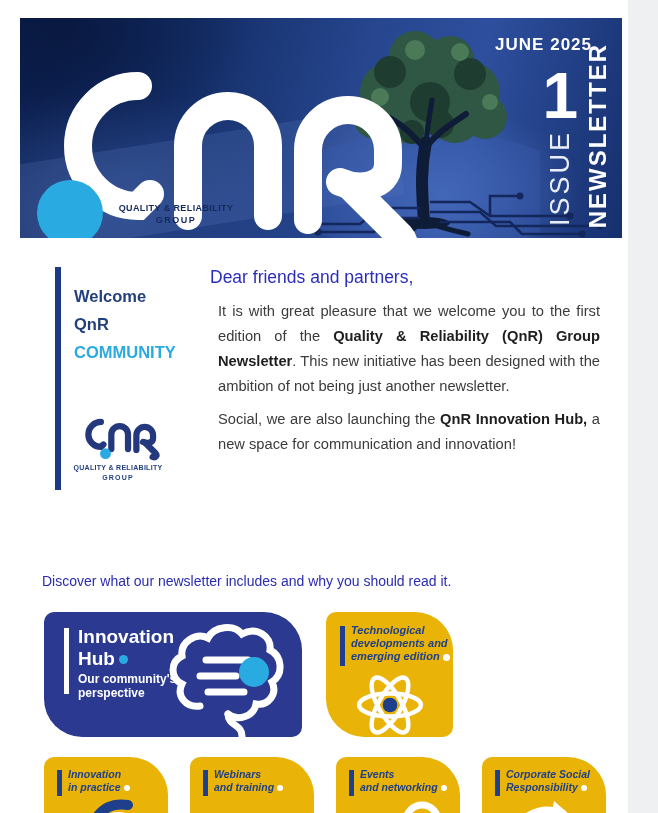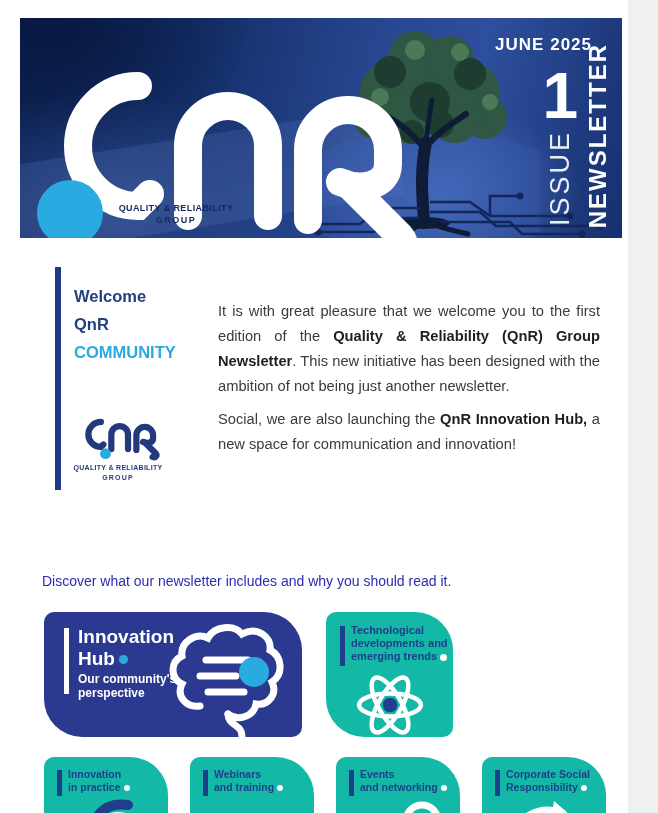--- a/index.html
+++ b/index.html
@@ -46,21 +46,21 @@
   
   .intro-heading{position:absolute;left:210px;top:267px;width:400px;color:#2b2dbb;font-size:17.5px;}
   .intro{position:absolute;left:210px;top:291px;width:398px;color:#3b3b3b;font-size:14.7px;line-height:25px;text-align:justify;}
   .intro p{margin:8px;}
   .intro b{color:#1e1e1e;}
   .discover{position:absolute;left:42px;top:573px;color:#2a2cb0;font-size:14px;}
 
   
   .card{position:absolute;overflow:hidden;border-radius:10px 38px 10px 38px;}
   .card-dark{background:#2b3a90;}
-  .card-teal{background:#14b8a6;}
+  .card-teal{background:#eab308;font-style:italic;}
   .cbar{position:absolute;width:5px;background:#fff;}
   .cbar-navy{position:absolute;width:5px;background:#1d3f8c;}
   .ftitle{position:absolute;left:34px;top:14px;color:#fff;font-size:19px;font-weight:bold;line-height:22px;}
   .fsub{position:absolute;left:34px;top:61px;color:#fff;font-size:12px;font-weight:bold;line-height:13.5px;}
   .dot{display:inline-block;border-radius:50%;vertical-align:middle;margin-left:4px;}
   .dot-cyan{width:9px;height:9px;background:#29abe2;}
   .dot-white{width:7px;height:7px;background:#fff;margin-left:3px;}
   .ttitle{position:absolute;left:25px;top:12px;color:#1d3f8c;font-size:11px;font-weight:bold;line-height:13px;}
   .ttitle2{position:absolute;left:24px;top:11px;color:#1d3f8c;font-size:10.5px;font-weight:bold;line-height:12.5px;}
   .icon-abs{position:absolute;}
@@ -166,20 +166,21 @@
       <path d="M288,172 L288,102 A40,40 0 0 1 368,102 L368,116 C368,140 338,142 320,134"></path>
       <path d="M330,138 L380,188 C390,199 380,212 366,206"></path>
     </g>
     <circle cx="140" cy="190" r="26" fill="#29abe2"></circle>
   </svg>
   <div class="side-logo-text">
     <div class="l1">QUALITY &amp; RELIABILITY</div>
     <div class="l2">GROUP</div>
   </div>
 
+  <div class="intro-heading">Dear friends and partners,</div>
   <div class="intro">
     <p><span>It is with great pleasure that we welcome you to the first edition of the </span><b>Quality &amp; Reliability (QnR) Group Newsletter</b><span>. This new initiative has been designed with the ambition of not being just another newsletter.</span></p>
     <p><span>Social, we are also launching the </span><b>QnR Innovation Hub,</b><span> a new space for communication and innovation!</span></p>
   </div>
 
   <div class="discover">Discover what our newsletter includes and why you should read it.</div>
 
   <div class="card card-dark" style="left:44px;top:612px;width:258px;height:125px;">
     <div class="cbar" style="left:20px;top:16px;height:66px;"></div>
     <div class="ftitle">
@@ -196,21 +197,21 @@
       <circle cx="94" cy="54" r="15" fill="#29abe2"></circle>
       <path d="M68,96 C68,108 82,106 82,118 C82,128 72,132 66,128" fill="none" stroke="#fff" stroke-width="7" stroke-linecap="round"></path>
     </svg>
   </div>
 
   <div class="card card-teal" style="left:326px;top:612px;width:127px;height:125px;">
     <div class="cbar-navy" style="left:14px;top:14px;height:40px;"></div>
     <div class="ttitle">
       <div>Technological</div>
       <div>developments and</div>
-      <div><span>emerging trends</span><span class="dot dot-white"></span></div>
+      <div><span>emerging edition</span><span class="dot dot-white"></span></div>
     </div>
     <svg class="icon-abs" style="left:18px;top:58px;" width="92" height="70" viewBox="0 0 92 86">
       <g stroke="#fff" stroke-width="5.5" fill="none">
         <ellipse cx="46" cy="43" rx="38" ry="14"></ellipse>
         <ellipse cx="46" cy="43" rx="38" ry="14" transform="rotate(60 46 43)"></ellipse>
         <ellipse cx="46" cy="43" rx="38" ry="14" transform="rotate(-60 46 43)"></ellipse>
       </g>
       <circle cx="46" cy="43" r="9" fill="#1d3f8c"></circle>
     </svg>
   </div>

